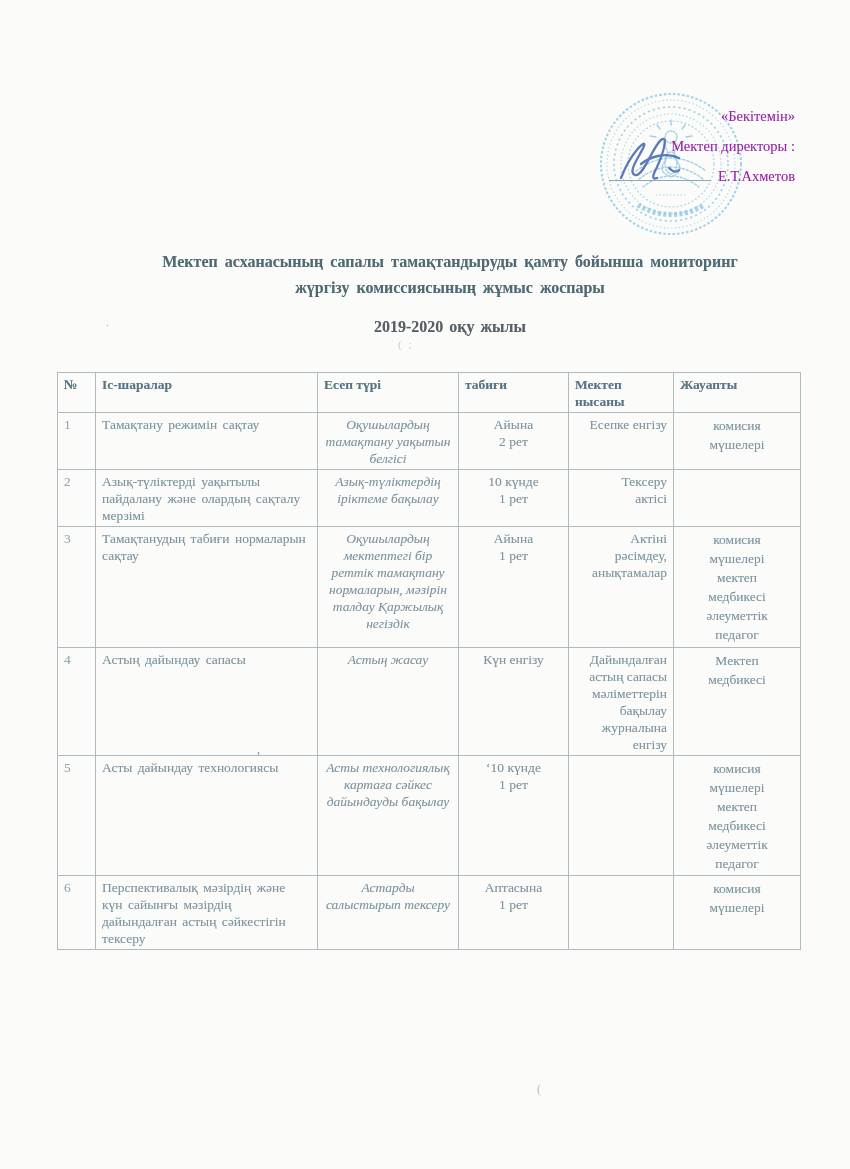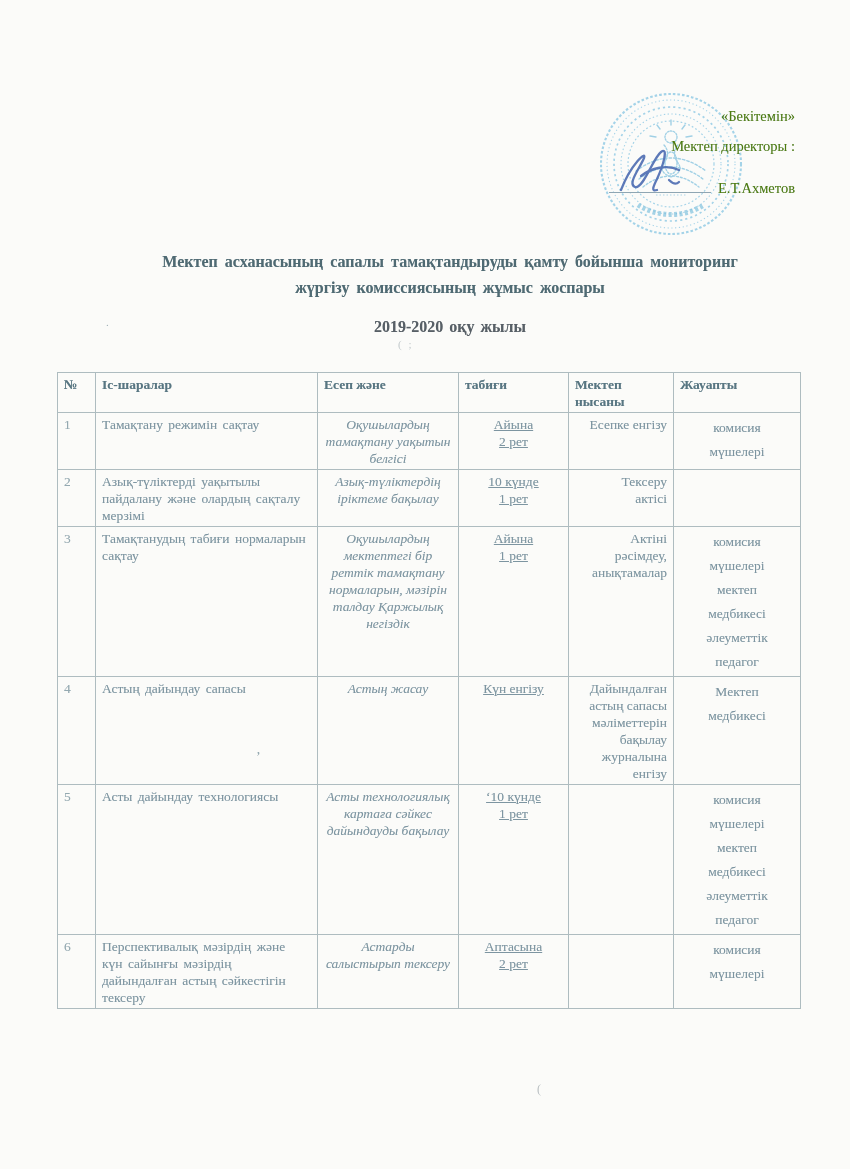--- a/index.html
+++ b/index.html
@@ -11,25 +11,25 @@
     -webkit-font-smoothing:antialiased;
   }
   .page{position:absolute;inset:0;}
 
   
   .stamp{position:absolute;left:586px;top:79px;}
 
   
   .approval{
     position:absolute;top:101px;right:55px;
-    text-align:right;color:#4d7c0f;
+    text-align:right;color:#a21caf;
     font-size:14.5px;line-height:30px;
     text-shadow:0 0 0.6px rgba(90,120,135,.35);
   }
-  .approval .sig-row{display:flex;justify-content:flex-end;align-items:baseline;margin-top:12px;}
+  .approval .sig-row{display:flex;justify-content:flex-end;align-items:baseline;}
   .sig-line{
     display:inline-block;width:102px;height:15px;
     border-bottom:1.2px solid #8fa6b3;position:relative;margin-right:7px;
   }
   .signature-svg{position:absolute;left:8px;bottom:-6px;overflow:visible;}
 
   
   .title-block{
     position:absolute;top:249px;left:25px;width:850px;
     text-align:center;color:#4f6a73;
@@ -61,23 +61,23 @@
   table.plan th{
     font-weight:bold;text-align:left;color:#587682;
     text-shadow:0 0 0.6px rgba(88,118,130,.4);
   }
   tr.hdr{height:36px;}
   tr.r1{height:52px;} tr.r2{height:52px;} tr.r3{height:121px;}
   tr.r4{height:104px;} tr.r5{height:116px;} tr.r6{height:67px;}
   td.num{color:#94a9b1;}
   td.event{text-align:left;word-spacing:2px;margin-left:28px;}
   td.report{text-align:center;font-style:italic;}
-  td.term{text-align:center;text-decoration:underline;}
+  td.term{text-align:center;}
   td.completion{text-align:right;}
-  td.responsible{text-align:center;line-height:24px;}
+  td.responsible{text-align:center;line-height:19px;}
 
   
   .artifact{position:absolute;color:#aebabd;font-size:11px;}
   .a-dot{left:106px;top:316px;color:#9fb0b6;}
   .a-smudge{left:398px;top:338px;color:#c3cacc;letter-spacing:2px;}
   .a-comma{left:256px;top:750px;color:#8da3ac;font-size:14px;}
   .a-tick{left:537px;top:1082px;color:#b8bec1;font-size:12px;}
 </style>
 </head>
 <body>
@@ -146,21 +146,21 @@
         <col style="width:222px">
         <col style="width:141px">
       <col style="width:110px">
         <col style="width:105px">
         <col style="width:127px">
     </colgroup>
     <thead>
       <tr class="hdr">
         <th>№</th>
         <th>Іс-шаралар</th>
-        <th>Есеп  және</th>
+        <th>Есеп  түрі</th>
         <th>табиғи</th>
         <th>Мектеп нысаны</th>
         <th>Жауапты</th>
       </tr>
     </thead>
     <tbody>
       <tr class="r1">
         <td class="num">1</td>
         <td class="event">Тамақтану  режимін  сақтау</td>
         <td class="report">Оқушылардың тамақтану  уақытын белгісі</td>
@@ -217,21 +217,21 @@
 мектеп
 медбикесі
 әлеуметтік
 педагог</td>
       </tr>
       <tr class="r6">
         <td class="num">6</td>
         <td class="event">Перспективалық  мәзірдің және  күн  сайынғы мәзірдің  дайындалған астың  сәйкестігін  тексеру</td>
         <td class="report">Астарды салыстырып тексеру</td>
         <td class="term">Аптасына
-2 рет</td>
+1 рет</td>
         <td class="completion"></td>
         <td class="responsible">комисия
 мүшелері</td>
       </tr>
     </tbody>
   </table>
 
   <span class="artifact a-dot">.</span>
   <span class="artifact a-smudge">( ;</span>
   <span class="artifact a-comma">’</span>

